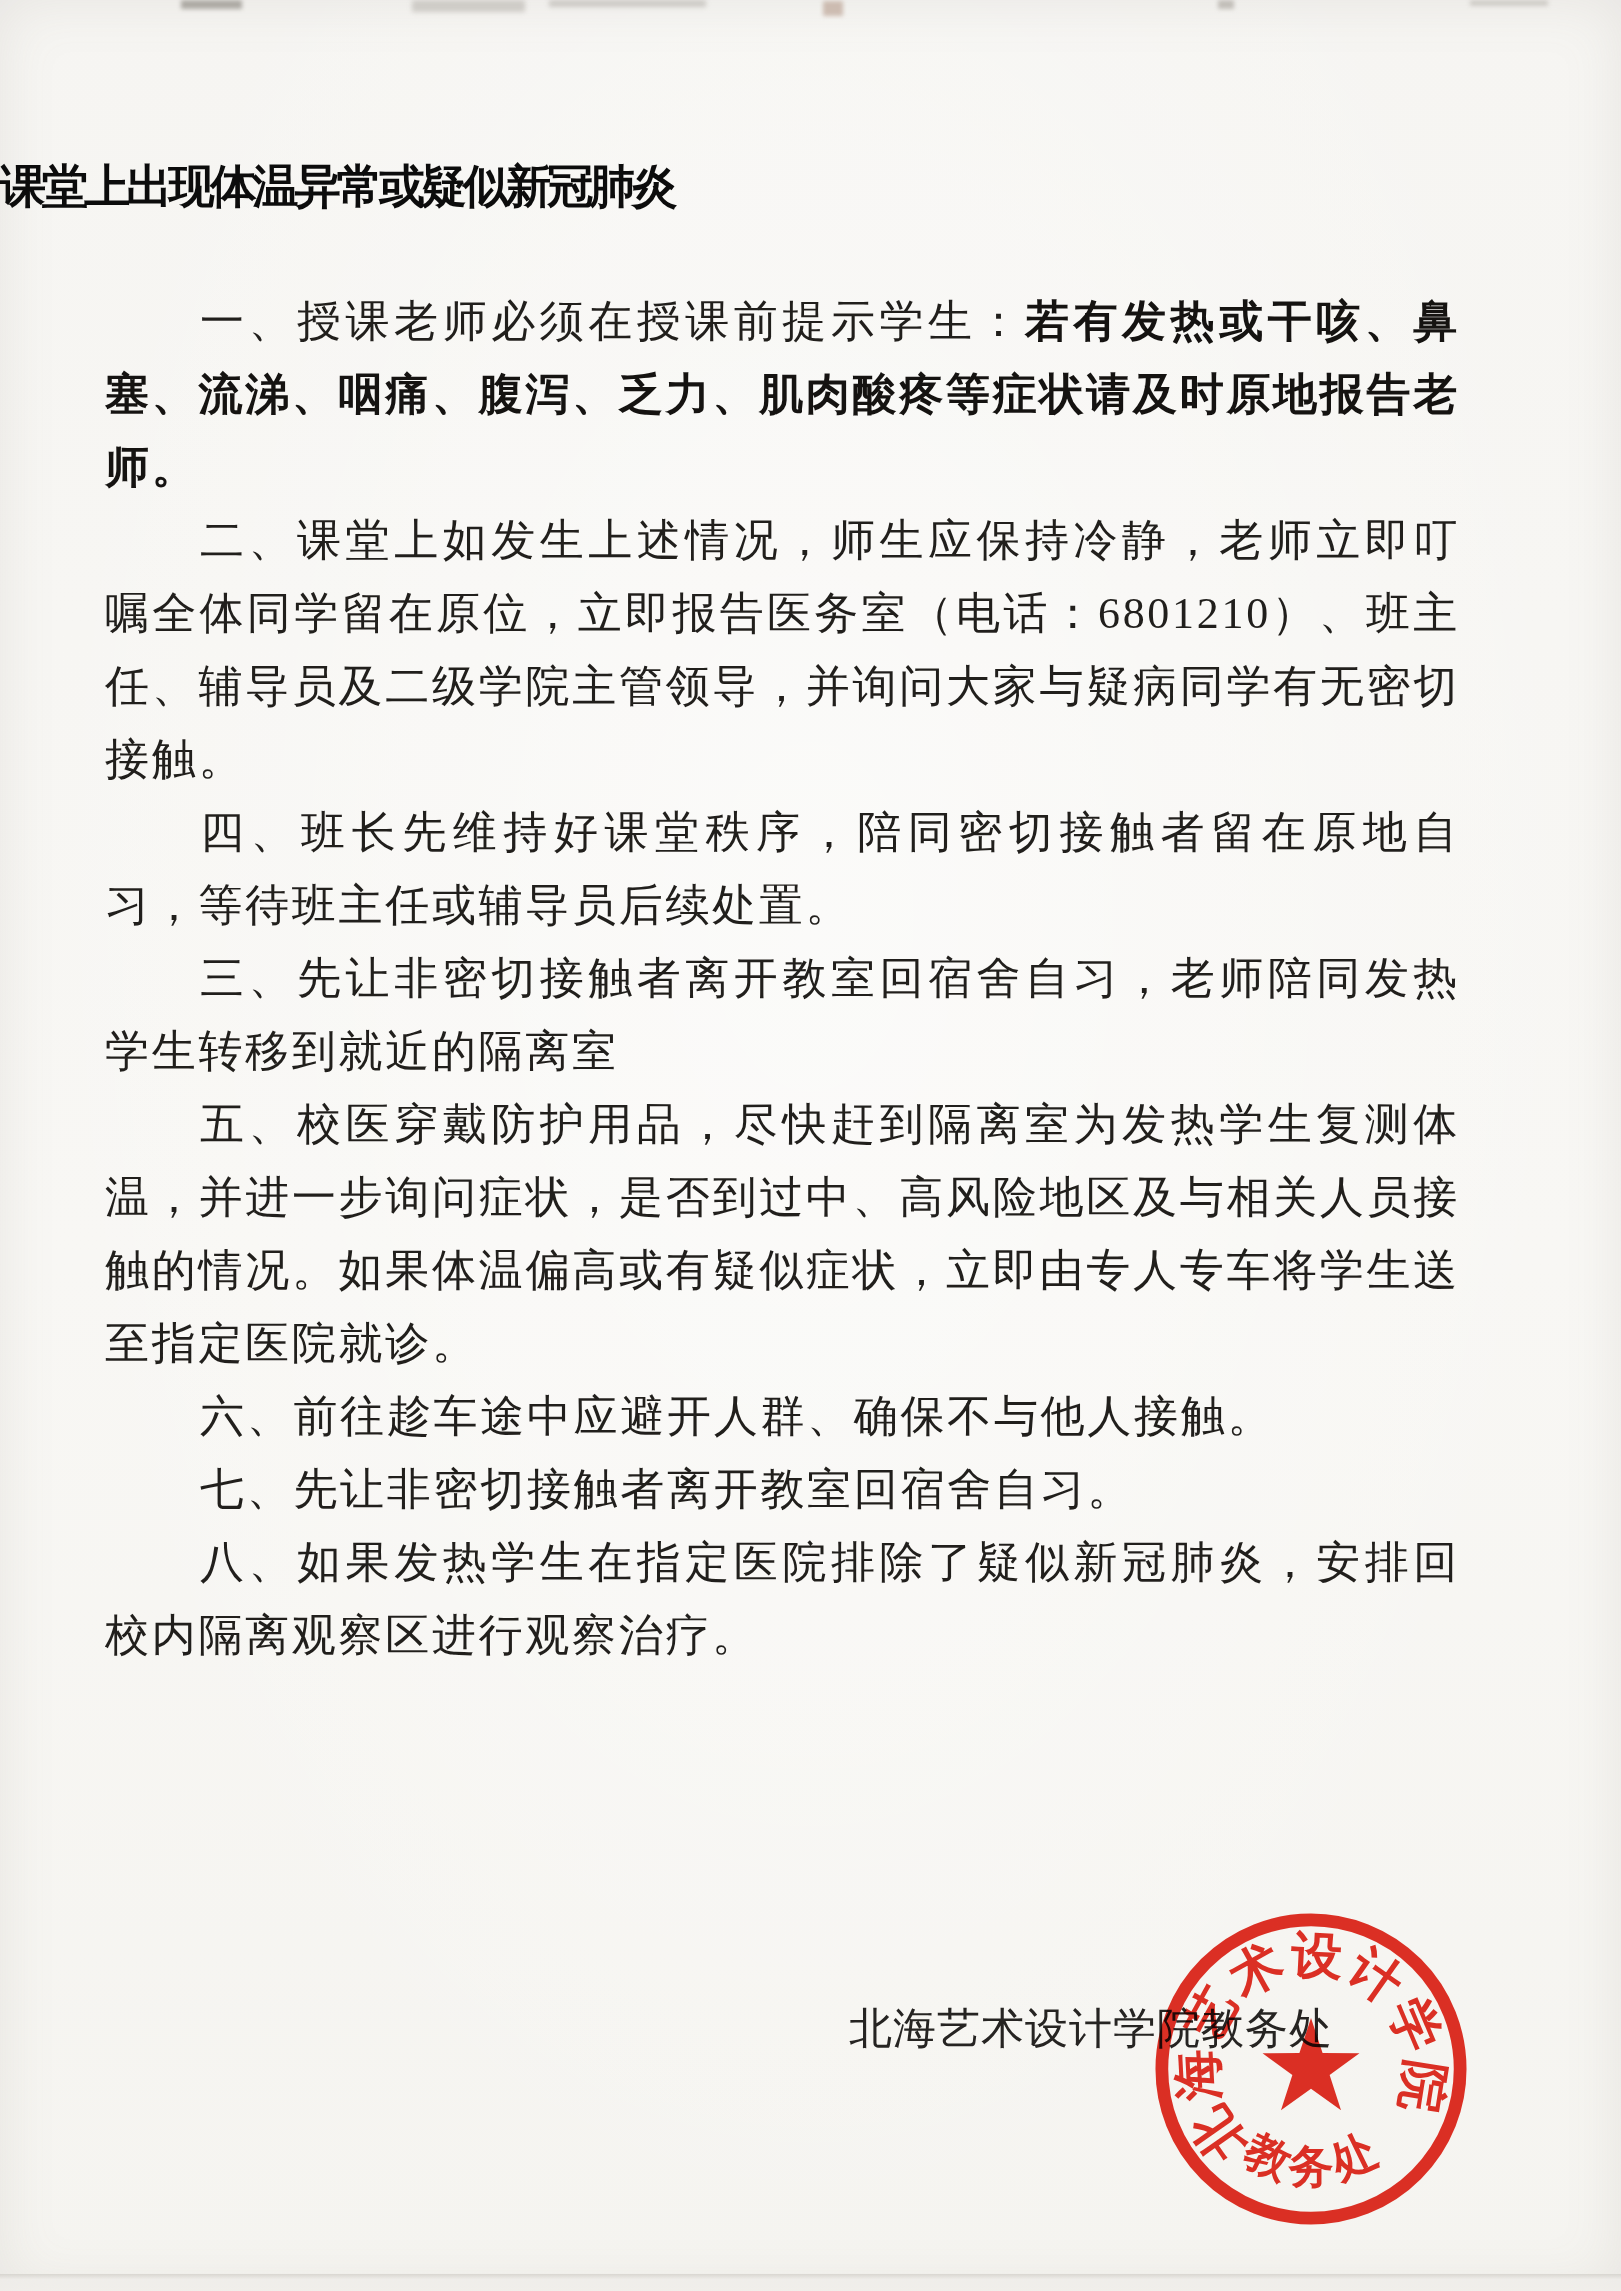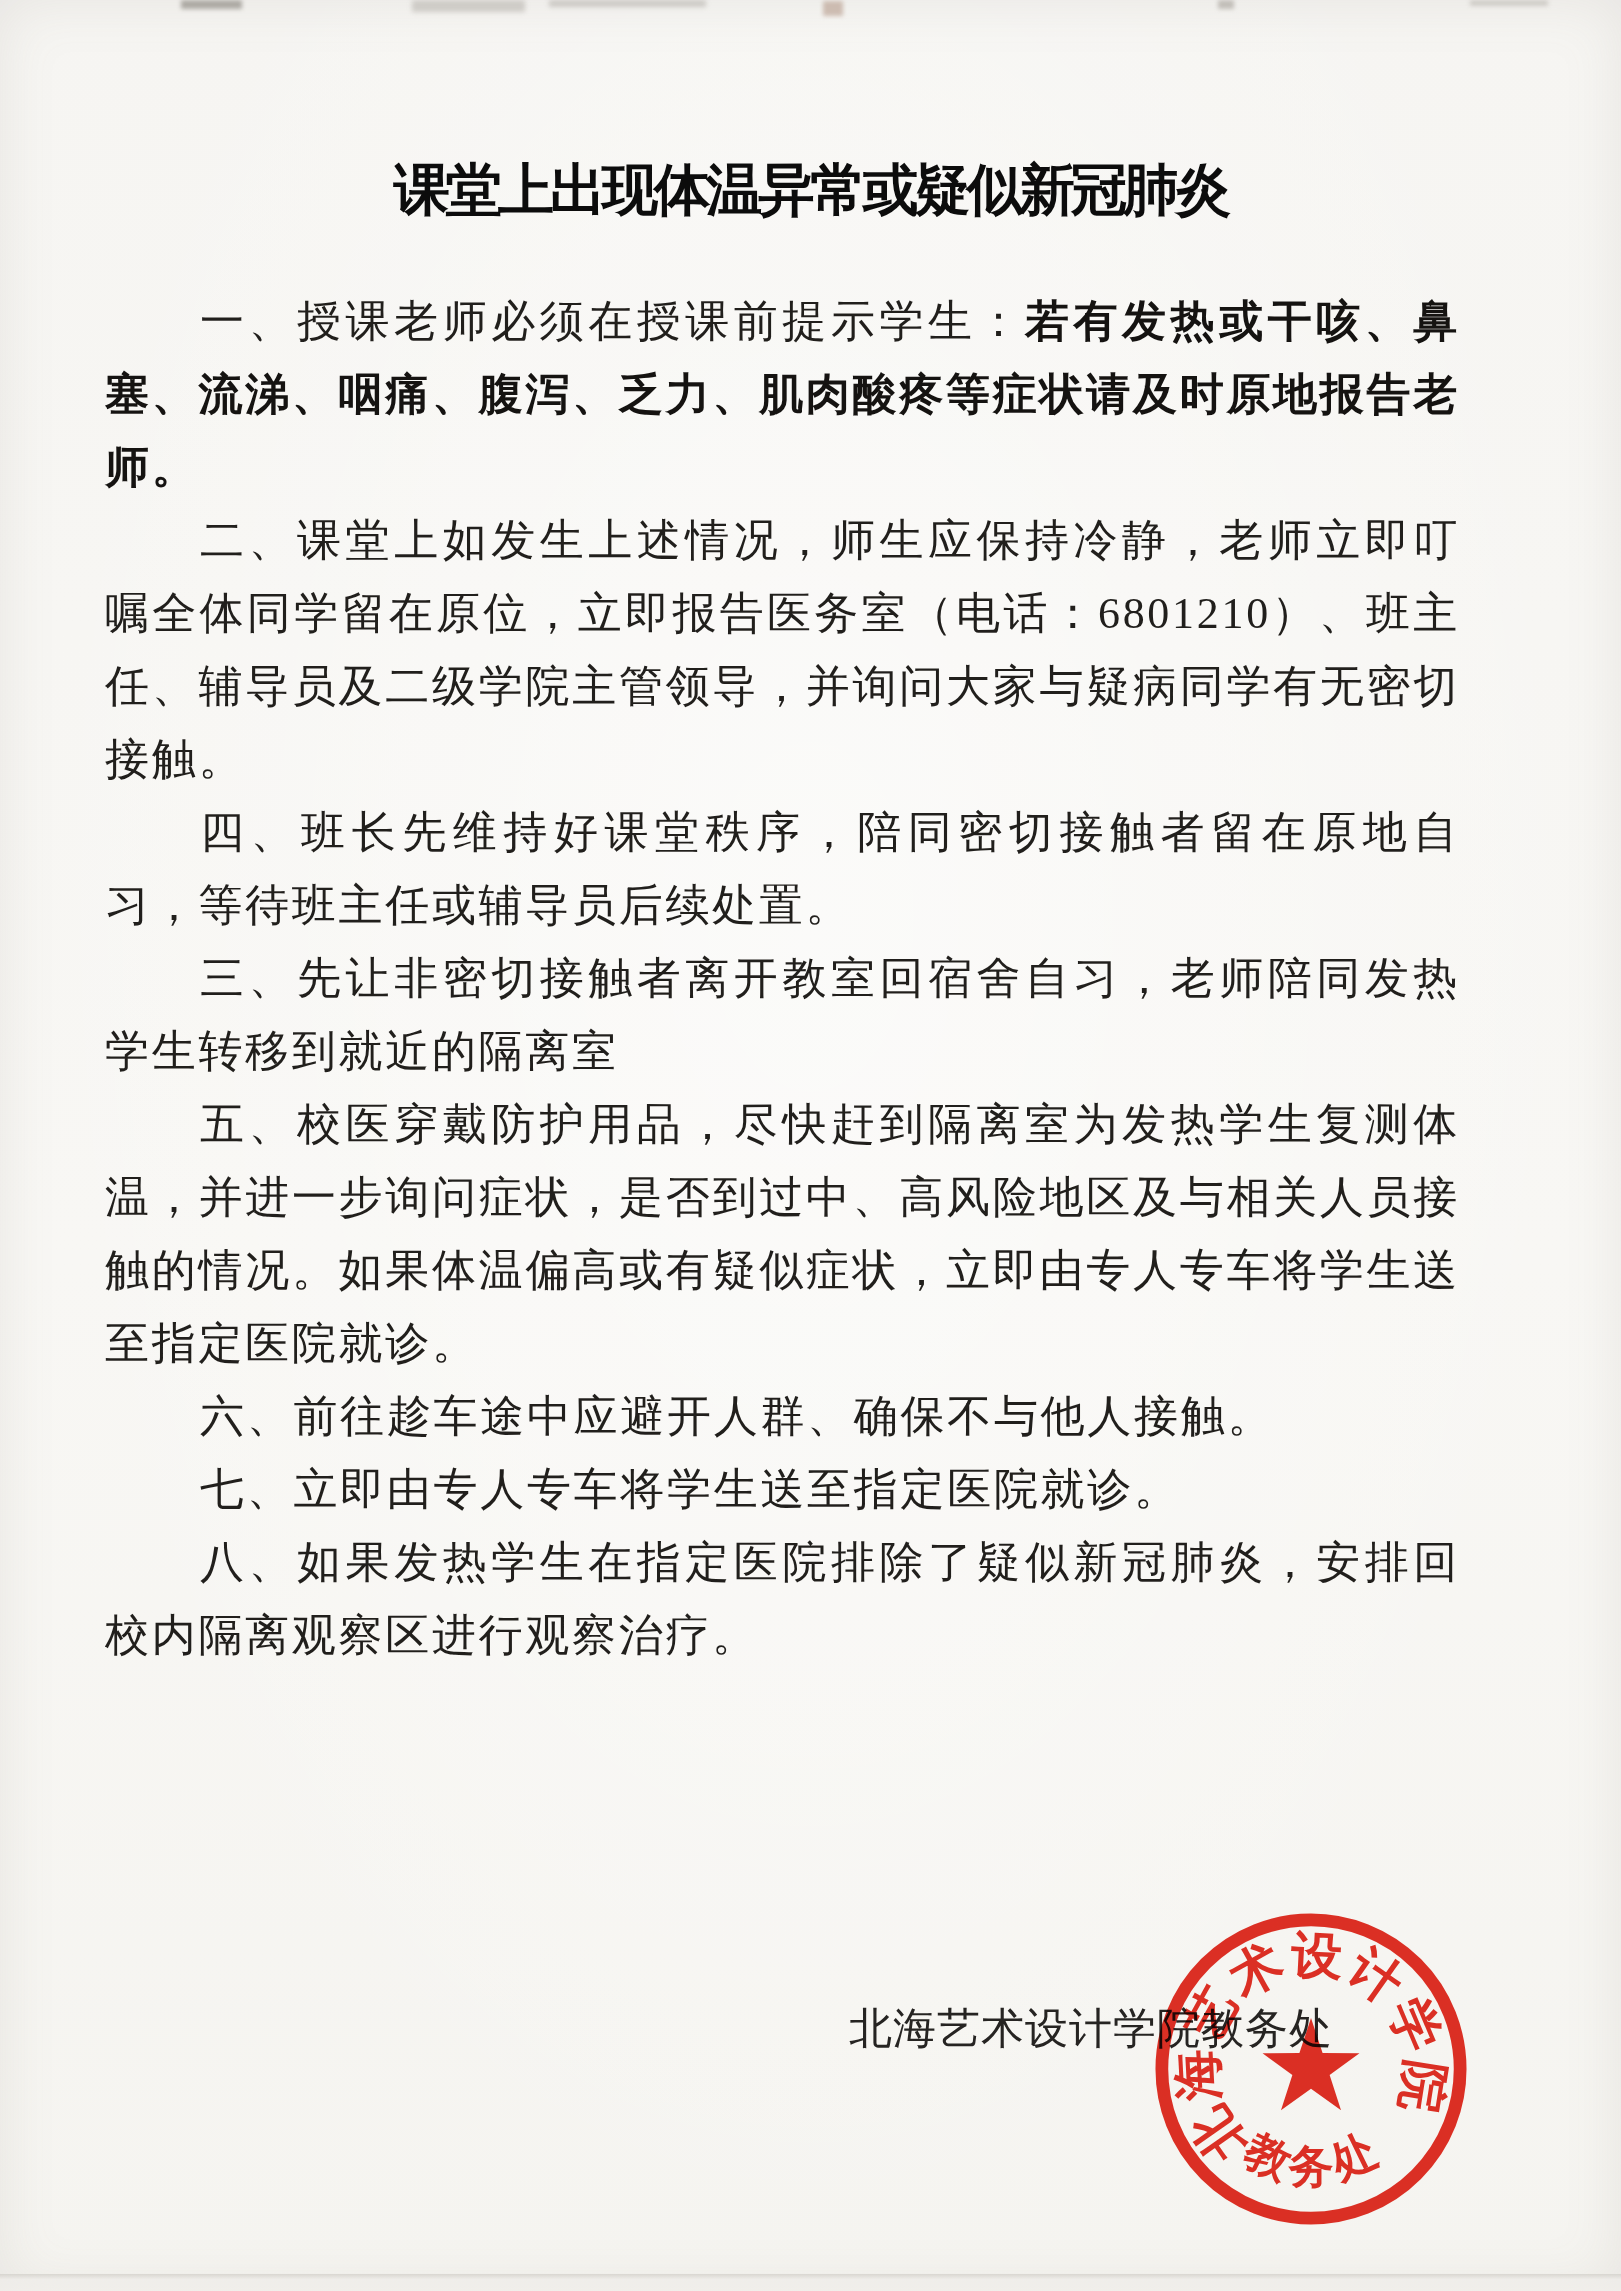--- a/index.html
+++ b/index.html
@@ -29,27 +29,26 @@
   .sm5 { left: 1218px; top: 0; width: 15.7px; height: 8.8px; background: #a49f98; filter: blur(2px); opacity: .6; }
   .sm6 { left: 1470px; top: 0; width: 78px; height: 5.9px; background: #b0aca5; filter: blur(2px); opacity: .5; }
   .bottom-edge {
     position: absolute; left: 0; bottom: 0; width: 100%; height: 17.6px;
     background: linear-gradient(180deg, #cfccc6 0%, #efedea 30%, #f2f0ec 100%);
     opacity: .7;
   }
 
   .doc-title {
     margin-top: 142px;
-    text-align: center;
-    font-size: 56px;
+    font-size: 46px;
     font-weight: 700;
     line-height: 96px;
     letter-spacing: -3.9px;
     color: #0c0c0c;
-    font-family: Liberation Sans, sans-serif;
+    font-family: Liberation Mono, monospace;
   }
 
   .doc-body {
     margin: 47px 161px 0 105px;   
     font-size: 44px;
     line-height: 73px;
     letter-spacing: 2.7px;
     text-align: justify;
     text-align-last: left;
     text-justify: inter-character;
@@ -105,21 +104,21 @@
     <div>课堂上出现体温异常或疑似新冠肺炎</div>
   </div>
 
   <div class="doc-body">
     <p><span>一、授课老师必须在授课前提示学生：</span><strong>若有发热或干咳、鼻塞、流涕、咽痛、腹泻、乏力、肌肉酸疼等症状请及时原地报告老师。</strong></p>
     <p><span>二、课堂上如发生上述情况，师生应保持冷静，老师立即叮嘱全体同学留在原位，立即报告医务室（电话：6801210）、班主任、辅导员及二级学院主管领导，并询问大家与疑病同学有无密切接触。</span></p>
     <p><span>四、班长先维持好课堂秩序，陪同密切接触者留在原地自习，等待班主任或辅导员后续处置。</span></p>
     <p><span>三、先让非密切接触者离开教室回宿舍自习，老师陪同发热学生转移到就近的隔离室</span></p>
     <p><span>五、校医穿戴防护用品，尽快赶到隔离室为发热学生复测体温，并进一步询问症状，是否到过中、高风险地区及与相关人员接触的情况。如果体温偏高或有疑似症状，立即由专人专车将学生送至指定医院就诊。</span></p>
     <p><span>六、前往趁车途中应避开人群、确保不与他人接触。</span></p>
-    <p><span>七、立即由专人专车将学生送至指定医院就诊。</span></p>
+    <p><span>七、先让非密切接触者离开教室回宿舍自习。</span></p>
     <p><span>八、如果发热学生在指定医院排除了疑似新冠肺炎，安排回校内隔离观察区进行观察治疗。</span></p>
   </div>
 
   <div class="signature">北海艺术设计学院教务处</div>
 
   <div class="stamp">
     <svg viewBox="0 0 320 320">
       <circle cx="160" cy="160" r="152" fill="none" stroke-width="13" stroke="#e2261a"></circle>
       <path d="M160,108 L171.8,143.8 L209.4,143.9 L179,166.2 L190.6,202.1 L160,180 L129.4,202.1 L141,166.2 L110.6,143.9 L148.2,143.8 Z" fill="#e2261a"></path>
       <g>

